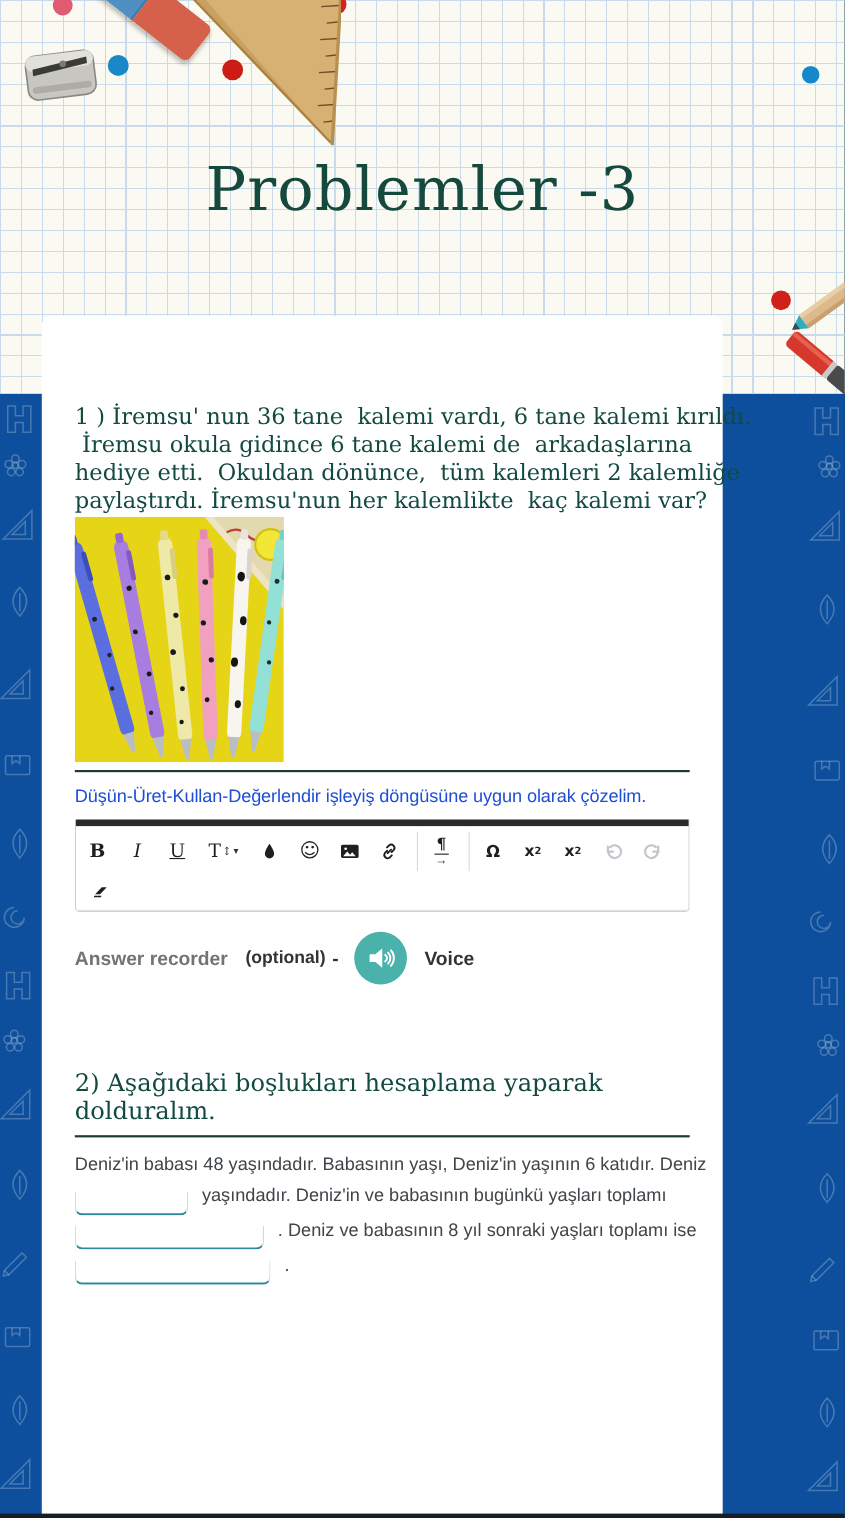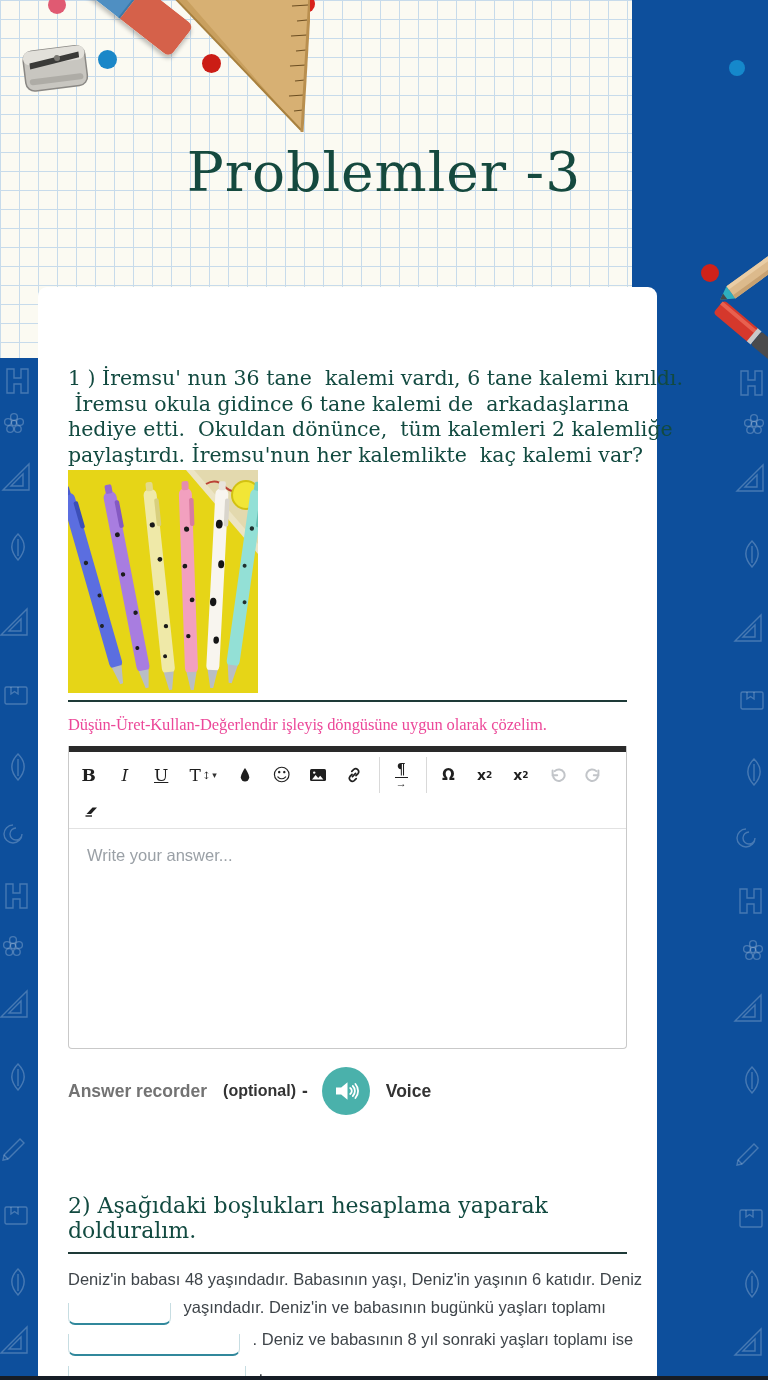--- a/index.html
+++ b/index.html
@@ -4,21 +4,21 @@
 <style>
   * { margin:0; padding:0; box-sizing:border-box; }
   html,body { background:#2b2b2b; }
   #page {
     position:relative; width:768px; height:1380px; overflow:hidden;
     background:#0d4f9c; font-family:"Liberation Sans", sans-serif;
   }
 
   
   .paper-header {
-    position:absolute; left:0; top:0; width:632px; height:358px;
+    position:absolute; left:0; top:0; width:768px; height:358px;
     background-color:#fbfaf2;
     background-image:
       repeating-linear-gradient(to right,  #c7dbeb 0 1px, transparent 1px 19px),
       repeating-linear-gradient(to bottom, #c7dbeb 0 1px, transparent 1px 19px);
   }
   .worksheet-title {
     position:absolute; left:0; top:140; top:140px; width:768px;
     text-align:center; font-family:"DejaVu Serif","Liberation Serif",serif;
     font-size:55px; font-weight:500; color:#15493e; letter-spacing:1px;
   }
@@ -39,21 +39,21 @@
   .card-pad { padding:79px 30px 0 30px; }
 
   .q1-line {
     font-family:"DejaVu Serif","Liberation Serif",serif;
     font-size:20.5px; line-height:25.5px; color:#124a40; white-space:pre;
   }
   .pens-image { display:block; margin-top:2px; }
 
   .rule { border:none; border-top:2px solid #1e3a38; margin-top:7px; }
 
-  .cycle-instruction { margin-top:13px; font-size:16.5px; color:#ec4899; letter-spacing:-0.1px;font-family:Liberation Serif, serif; }
+  .cycle-instruction { margin-top:13px; font-size:16.5px; color:#1d4ed8; letter-spacing:-0.1px; }
 
   
   .editor { margin-top:11px; border:1px solid #c9c9c9; border-top:none; border-radius:0 0 4px 4px; background:#fff; }
   .editor-topbar { height:6px; background:#2a2a2a; }
   .toolbar { padding:4px 8px 2px 8px; border-bottom:1px solid #e2e2e2; }
   .tb-row { display:flex; align-items:center; }
   .tb-btn {
     width:28px; height:38px; margin-right:13px; display:flex; align-items:center; justify-content:center;
     color:#1f1f1f; cursor:pointer; background:none; border:none;
   }
@@ -402,23 +402,20 @@
           </div>
           <div class="tb-row tb-row2">
             <button class="tb-btn">
               <svg width="15" height="15" viewBox="0 0 15 15">
                   <path d="M2.5 11 L8.5 4.5 L13 4.5 L7 11 Z" fill="#1f1f1f"></path>
                   <path d="M1.5 13 H8" stroke="#1f1f1f" stroke-width="1.4"></path>
                 </svg>
             </button>
           </div>
         </div>
-        <div class="editor-body">
-          <div class="editor-placeholder">Write your answer...</div>
-        </div>
       </div>
 
       <div class="recorder-row">
         <span class="recorder-label">Answer recorder</span>
         <span class="recorder-optional">(optional)</span>
         <span class="recorder-dash">-</span>
         <button class="voice-btn">
           <svg width="28" height="26" viewBox="0 0 28 26" fill="none">
             <path d="M4 9.5 v7 h5.2 l6.3 5.2 V4.3 L9.2 9.5 Z" fill="#ffffff"></path>
             <path d="M18.2 10 a3.6 3.6 0 0 1 0 6" stroke="#ffffff" stroke-width="1.8" stroke-linecap="round"></path>

